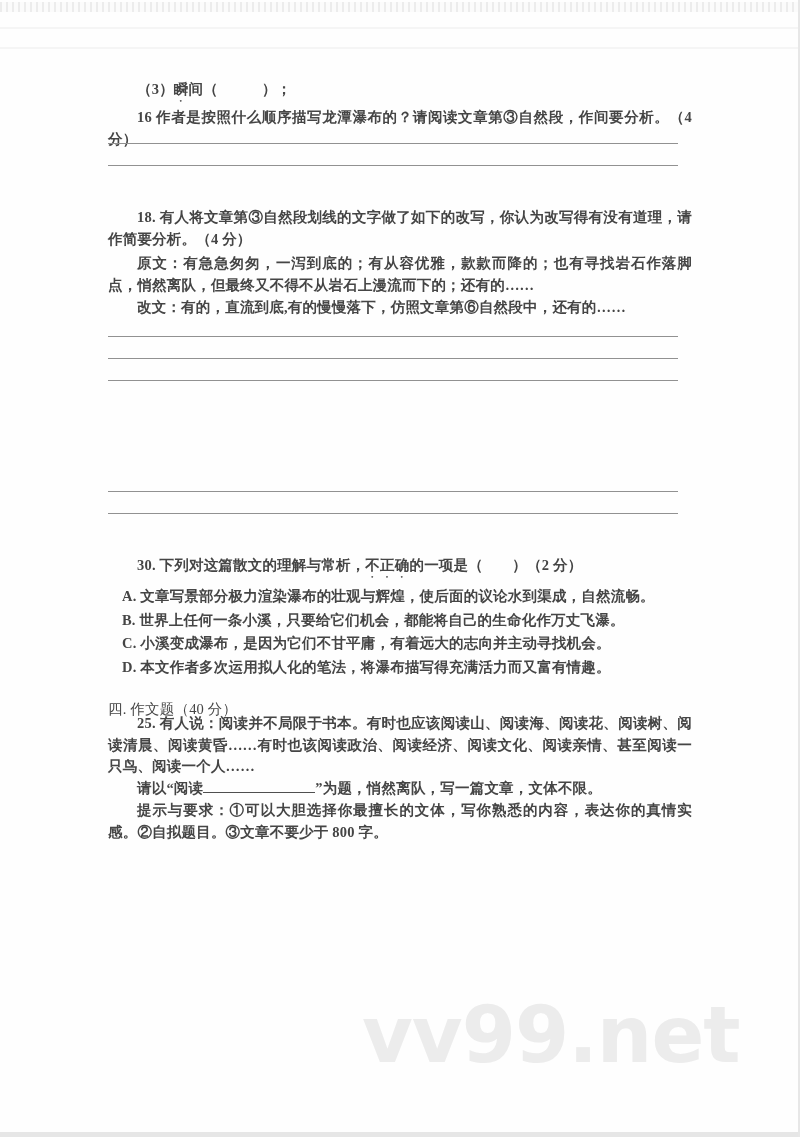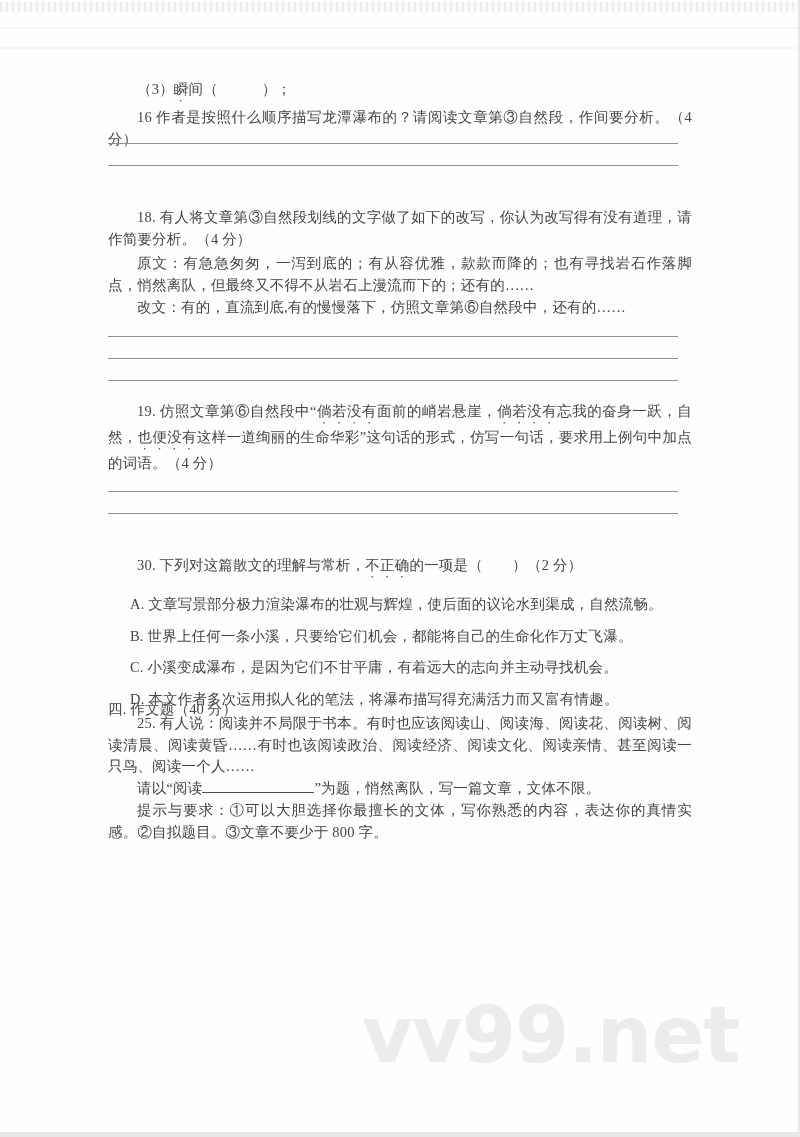--- a/index.html
+++ b/index.html
@@ -41,32 +41,33 @@
   }
   .t {
     position: absolute;
     left: 108px;
     width: 584px;
     margin: 0;
     font-size: 14.5px;
     line-height: 21.5px;
     text-align: justify;
     letter-spacing: 0.2px;
+    font-weight: bold;
   }
   .indent { text-indent: 2em; }
   .heading { font-weight: normal; margin-top: 7px; }
   .ans-line {
     position: absolute;
     left: 108px;
     width: 570px;
     height: 0;
     border-top: 1.5px solid #919191;
   }
   .options p {
-    margin: 10px;
+    margin: 2px;
     padding-left: 12px;
     text-indent: 0;
   }
   .emph {
     -webkit-text-emphasis: filled dot #555;
     -webkit-text-emphasis-position: under right;
     text-emphasis: filled dot #555;
     text-emphasis-position: under right;
   }
   .blank-line {
@@ -106,21 +107,20 @@
   <div class="ans-line" style="top:165px"></div>
 
   <p class="t indent" style="top:207px">18. 有人将文章第③自然段划线的文字做了如下的改写，你认为改写得有没有道理，请作简要分析。（4 分）</p>
   <p class="t indent" style="top:253px">原文：有急急匆匆，一泻到底的；有从容优雅，款款而降的；也有寻找岩石作落脚点，悄然离队，但最终又不得不从岩石上漫流而下的；还有的……</p>
   <p class="t indent" style="top:297px">改文：有的，直流到底,有的慢慢落下，仿照文章第⑥自然段中，还有的……</p>
 
   <div class="ans-line" style="top:336px"></div>
   <div class="ans-line" style="top:358px"></div>
   <div class="ans-line" style="top:380px"></div>
 
-  <p class="t indent" style="top:401px"><span>19. 仿照文章第⑥自然段中“</span><span class="emph">倘若没有</span><span>面前的峭岩悬崖，</span><span class="emph">倘若没有</span><span>忘我的奋身一跃，自然，</span><span class="emph">也便没有</span><span>这样一道绚丽的生命华彩”这句话的形式，仿写一句话，要求用上例句中加点的词语。（4 分）</span></p>
 
   <div class="ans-line" style="top:491px"></div>
   <div class="ans-line" style="top:513px"></div>
 
   <p class="t indent" style="top:555px"><span>30. 下列对这篇散文的理解与常析，</span><span class="emph">不正确</span><span>的一项是（　　）（2 分）</span></p>
 
   <div class="t options" style="top:584px">
     <p>A. 文章写景部分极力渲染瀑布的壮观与辉煌，使后面的议论水到渠成，自然流畅。</p>
     <p>B. 世界上任何一条小溪，只要给它们机会，都能将自己的生命化作万丈飞瀑。</p>
     <p>C. 小溪变成瀑布，是因为它们不甘平庸，有着远大的志向并主动寻找机会。</p>

